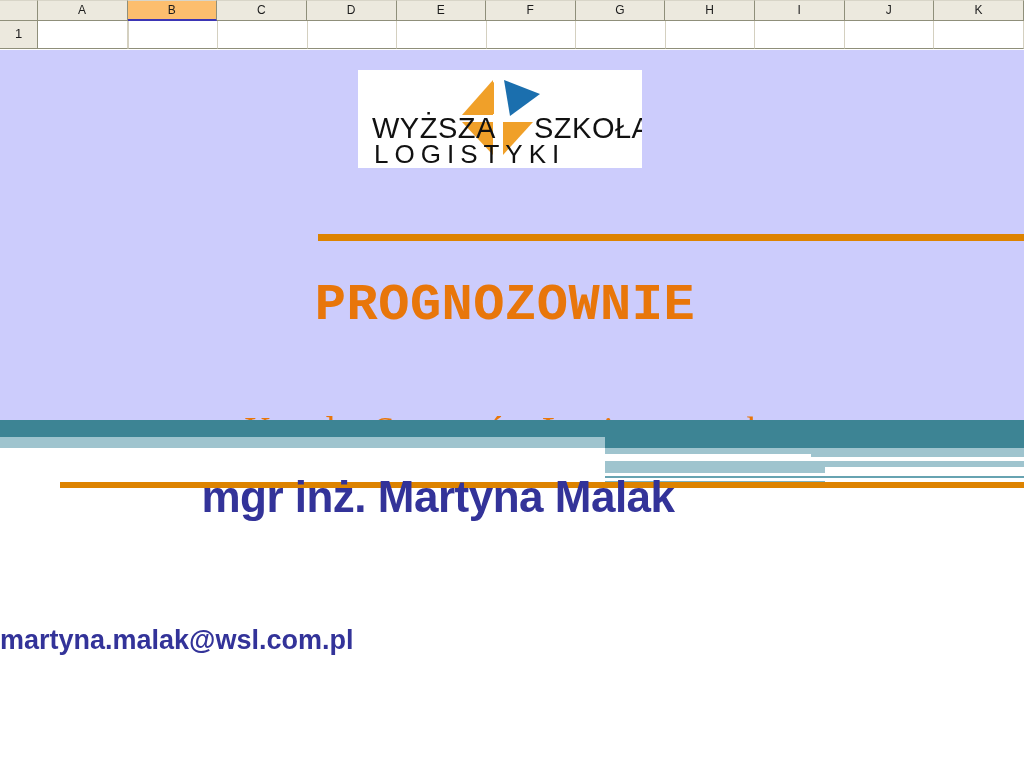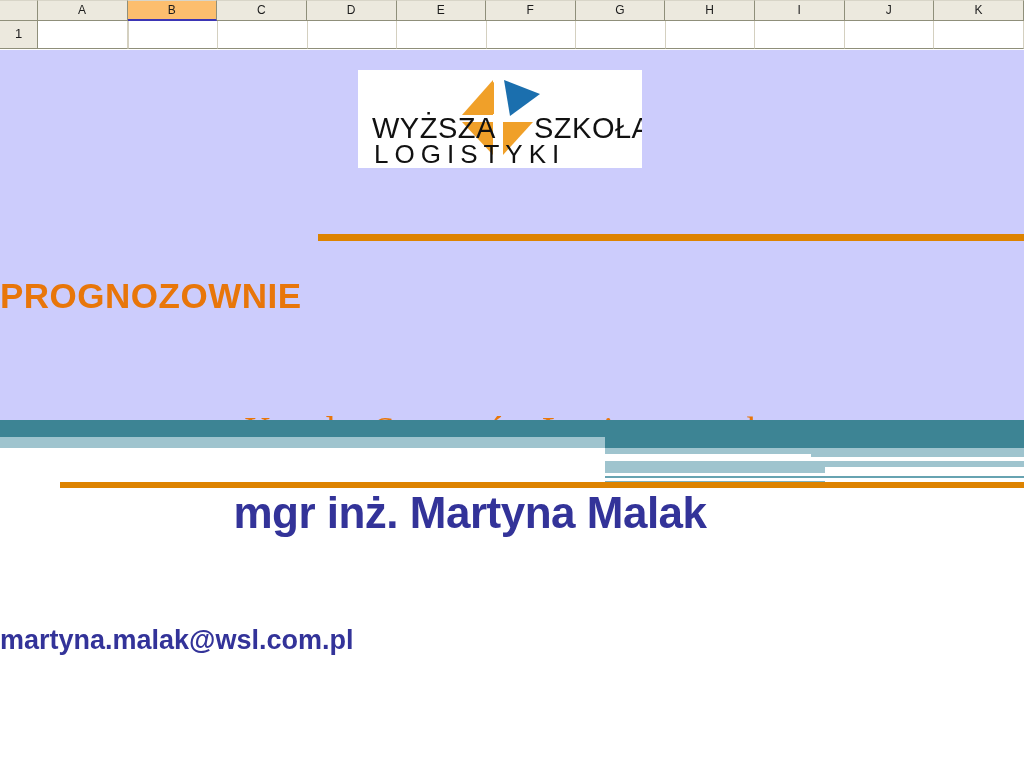--- a/index.html
+++ b/index.html
@@ -122,24 +122,24 @@
     height: 7px;
     background: #dd8300;
   }
 
   
   .title-main {
     position: absolute;
     left: 0;
     top: 226px;
     width: 1010px;
-    text-align: left;
-    font-family: Liberation Sans, sans-serif;
+    text-align: center;
+    font-family: Liberation Mono, monospace;
     font-weight: bold;
-    font-size: 35px;
+    font-size: 52px;
     color: #e8760a;
     letter-spacing: 0.5px;
     white-space: nowrap;
   }
   .title-sub {
     position: absolute;
     left: 0;
     top: 358px;
     width: 1010px;
     text-align: center;
@@ -183,30 +183,29 @@
   .lower-panel {
     position: absolute;
     left: 0; top: 488px;
     width: 1024px;
     height: 280px;
     background: #ffffff;
   }
   .name-line {
     position: absolute;
     left: 0;
-    top: 488px;
+    top: 472px;
     width: 876px;
     text-align: center;
     font-family: "Liberation Sans", sans-serif;
     font-weight: bold;
     font-size: 44px;
     color: #333399;
     letter-spacing: -0.5px;
     white-space: nowrap;
-    margin-left: 32px;
   }
   .email-line {
     position: absolute;
     left: 0;
     top: 625px;
     width: 1024px;
     font-family: "Liberation Sans", sans-serif;
     font-weight: bold;
     font-size: 27px;
     color: #333399;

